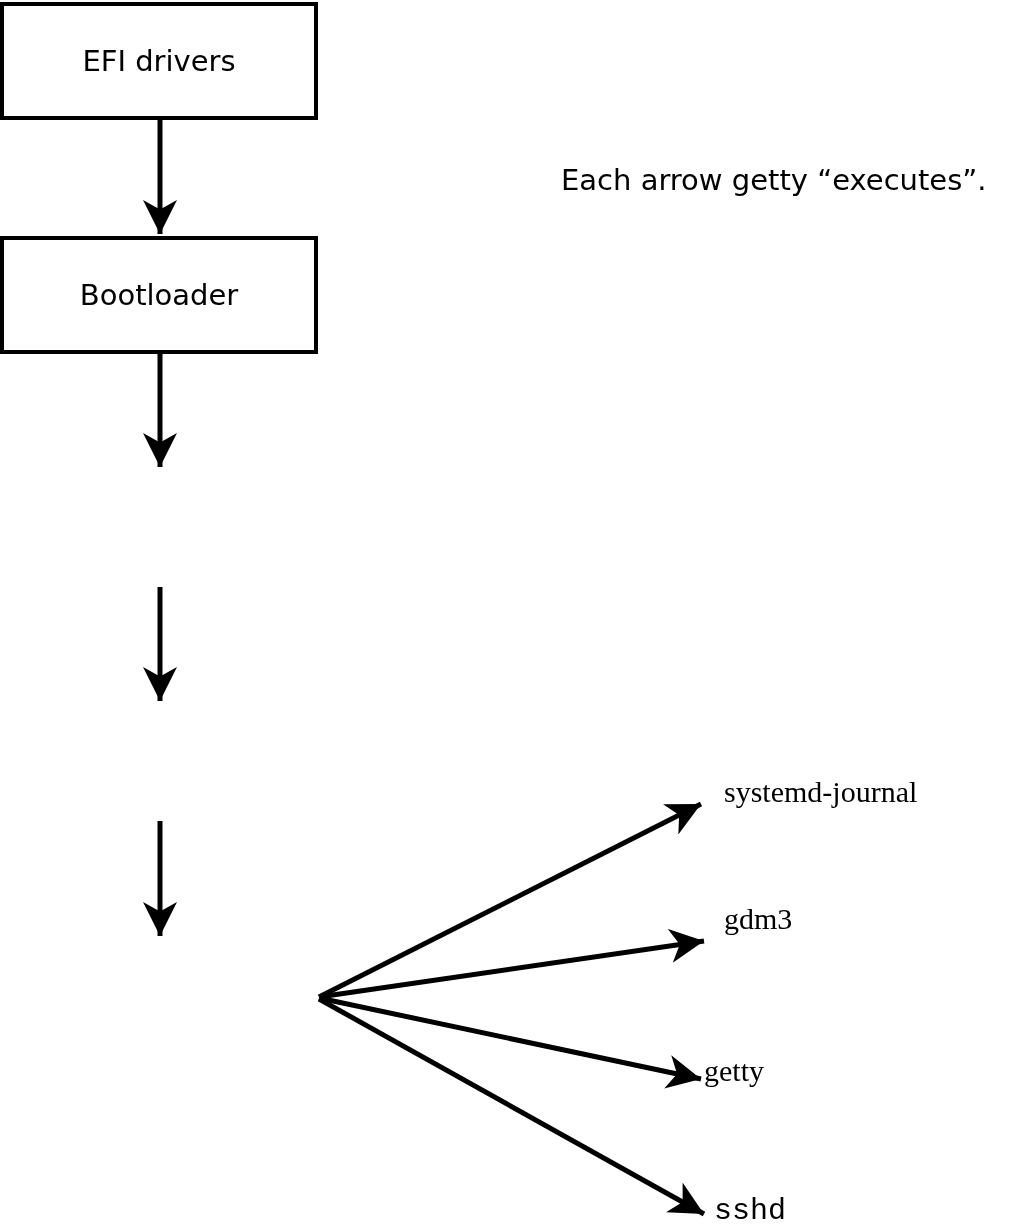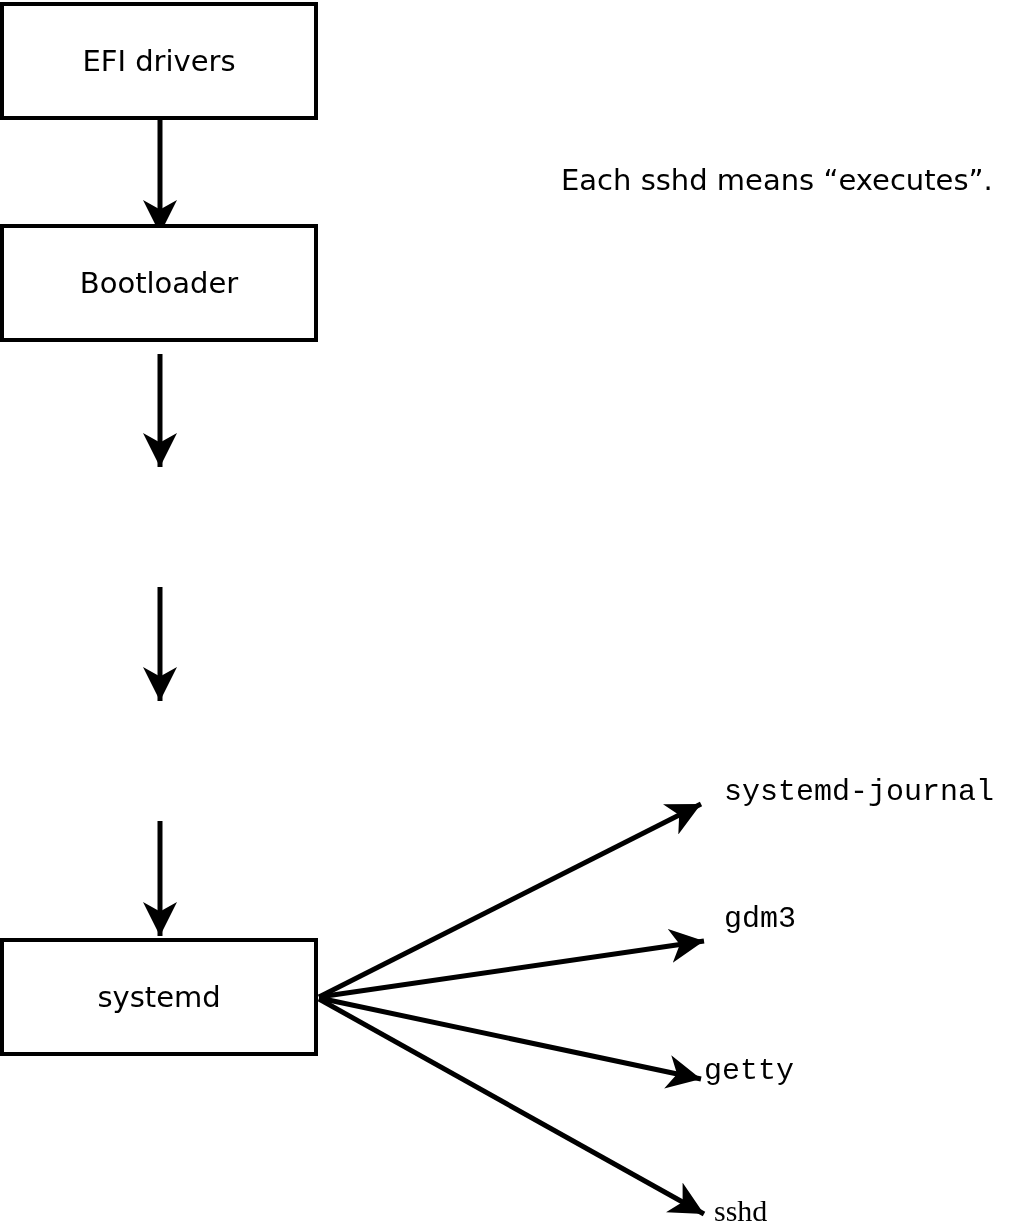--- a/index.html
+++ b/index.html
@@ -46,24 +46,24 @@
     white-space: nowrap;
   }
   .spawn-label {
     position: absolute;
     transform: translateY(-50%);
     font-size: 30px;
     white-space: nowrap;
     line-height: 1;
   }
   .mono {
-    font-family: Liberation Mono, monospace;
+    font-family: Liberation Serif, serif;
   }
   .sans {
-    font-family: Liberation Serif, serif;
+    font-family: Liberation Mono, monospace;
   }
   .edge {
     stroke: #000000;
     stroke-width: 5;
     fill: none;
   }
 </style>
 </head>
 <body>
 
@@ -83,27 +83,24 @@
 
     <line class="edge" x1="319" y1="997" x2="701" y2="804" marker-end="url(#arrowhead)"></line>
     <line class="edge" x1="319" y1="997" x2="704" y2="941" marker-end="url(#arrowhead)"></line>
     <line class="edge" x1="319" y1="998" x2="701" y2="1079" marker-end="url(#arrowhead)"></line>
     <line class="edge" x1="319" y1="999" x2="704" y2="1214" marker-end="url(#arrowhead)"></line>
   </svg>
 
   <div class="flow-box" style="top:2px">
     <span>EFI drivers</span>
   </div>
-  <div class="flow-box" style="top:224px">
+  <div class="flow-box" style="top:236px">
     <span>Bootloader</span>
   </div>
-  <div class="flow-box" style="top:938px">
-    <span>systemd</span>
-  </div>
 
-  <div class="annotation">Each sshd means “executes”.</div>
+  <div class="annotation">Each arrow getty “executes”.</div>
 
   <div class="spawn-label mono" style="left:724px; top:792px">systemd-journal</div>
   <div class="spawn-label mono" style="left:724px; top:919px">gdm3</div>
   <div class="spawn-label mono" style="left:704px; top:1071px">getty</div>
   <div class="spawn-label sans" style="left:714px; top:1211px">sshd</div>
 
 </div>
 
 </body></html>

